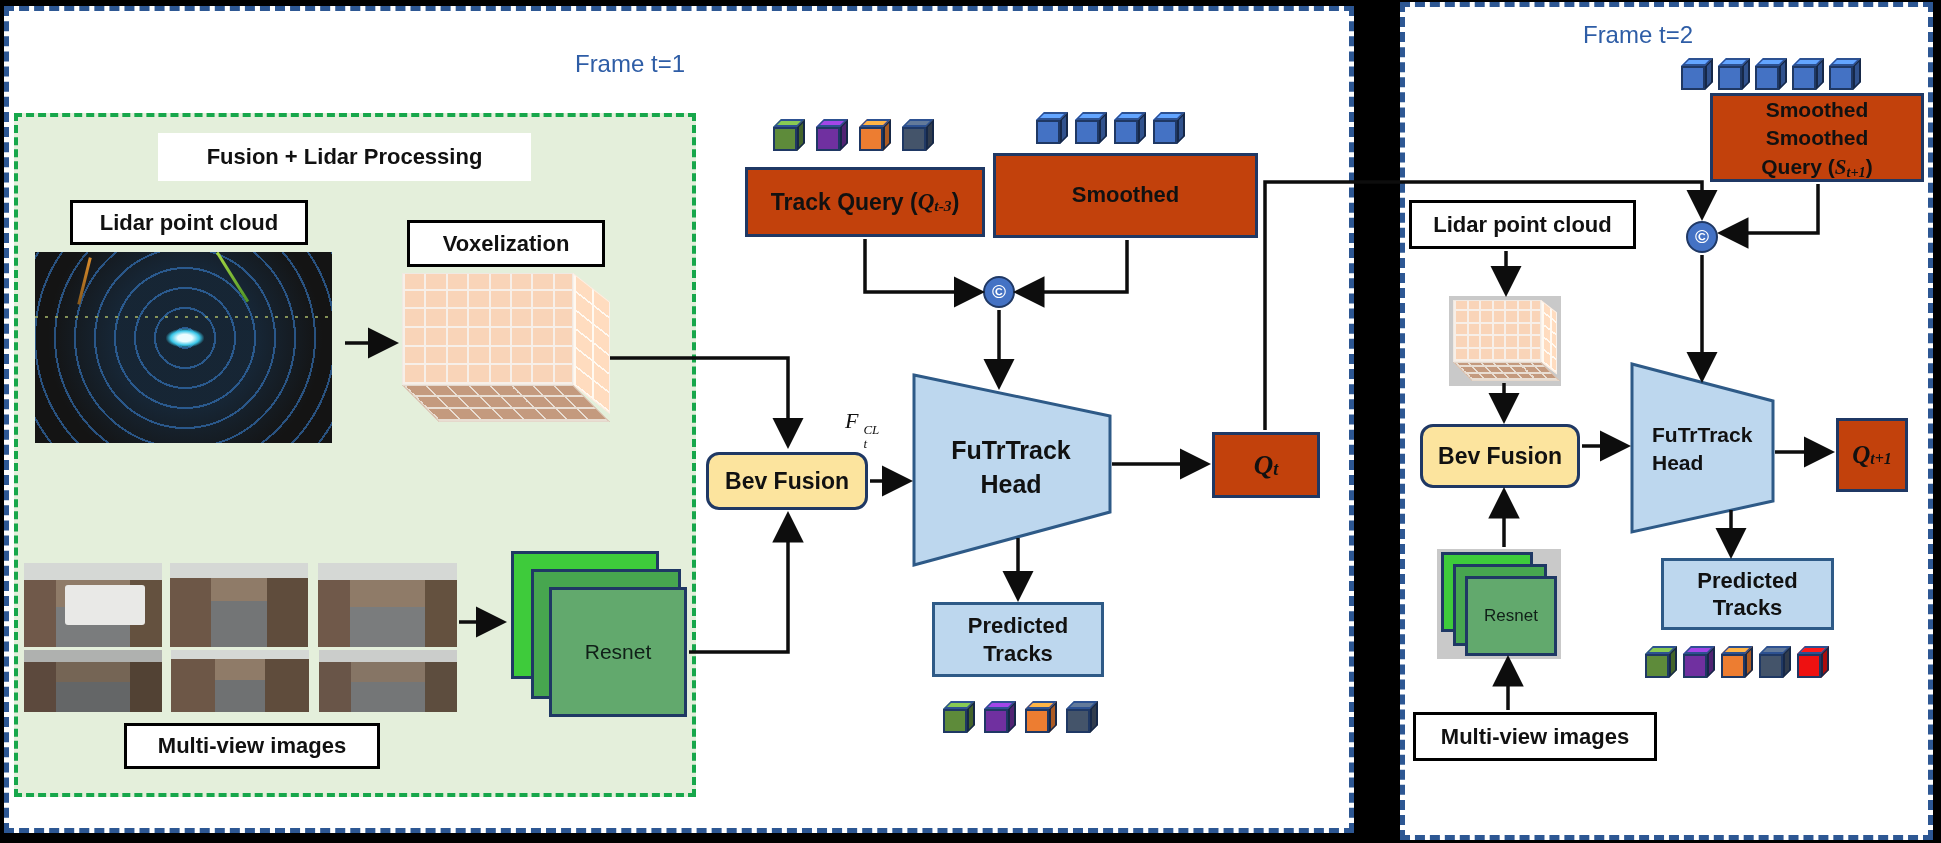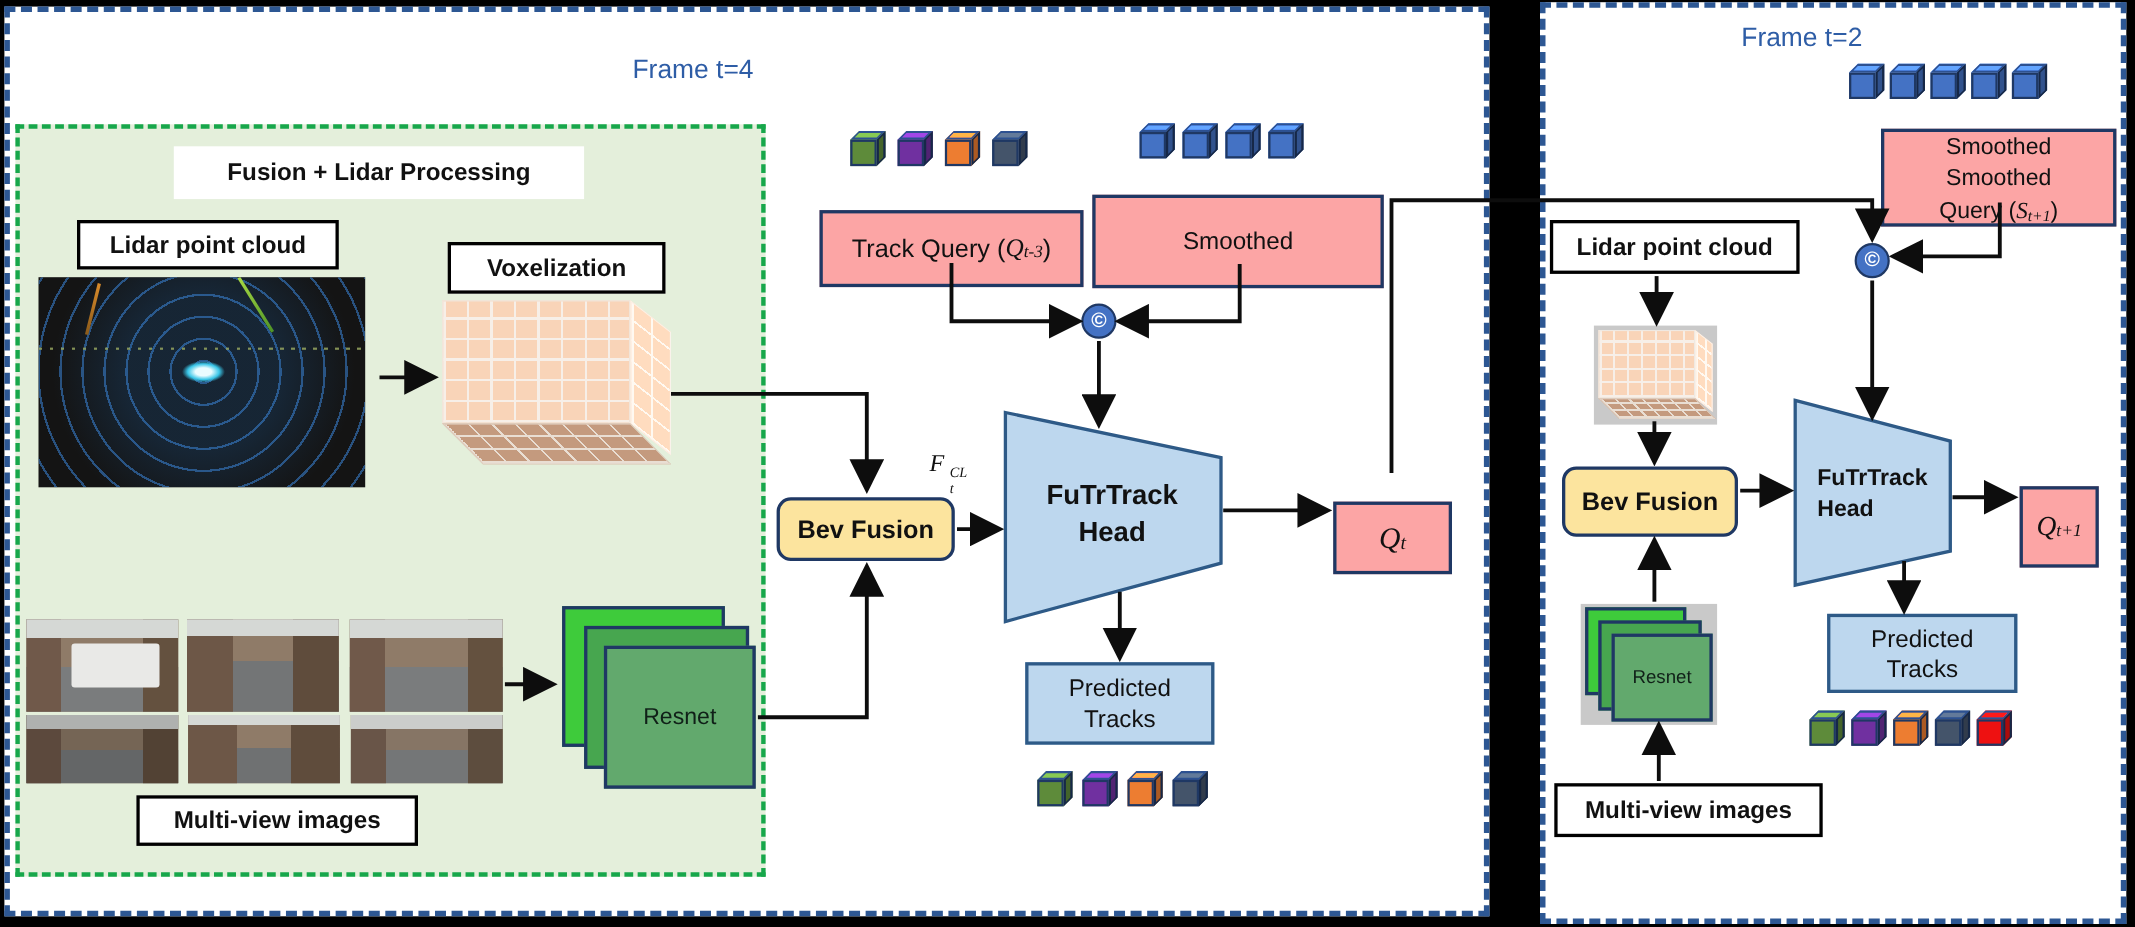--- a/index.html
+++ b/index.html
@@ -6,24 +6,24 @@
   body{width:1941px;height:843px;position:relative;overflow:hidden;
        font-family:"Liberation Sans",sans-serif;color:#111;}
   .abs{position:absolute;box-sizing:border-box;}
   .panel{background:#fff;border:5px dashed var(--panel-border,#2d5793);}
   .frame-title{font-weight:normal;font-size:24px;color:var(--frame-title,#2e5da6);text-align:center;}
   .greenbox{background:var(--green-fill,#e4efdb);border:4px dashed var(--green-dash,#17a74b);}
   .plainlabel{background:#fff;display:flex;align-items:center;justify-content:center;
               font-weight:bold;font-size:22px;}
   .blacklabel{background:#fff;border:3px solid #000;display:flex;align-items:center;
               justify-content:center;font-weight:bold;font-size:22px;text-align:center;}
-  .navybox{background:#fca5a5;border:3px solid var(--navy,#1f3864);display:flex;align-items:center;
-           justify-content:center;font-weight:normal;font-size:22px;text-align:center;flex-wrap:wrap;margin-top:24px;}
+  .navybox{background:#c2410c;border:3px solid var(--navy,#1f3864);display:flex;align-items:center;
+           justify-content:center;font-weight:bold;font-size:22px;text-align:center;flex-wrap:wrap;}
   .bluebox{background:var(--shape-blue-fill,#bdd7ee);border:3px solid var(--shape-blue-border,#2e5a87);
-           display:flex;align-items:center;justify-content:center;font-weight:normal;font-size:22px;
+           display:flex;align-items:center;justify-content:center;font-weight:bold;font-size:22px;
            text-align:center;line-height:1.25;}
   .yellowbox{background:var(--yellow-fill,#fce49e);border:3px solid var(--navy,#1f3864);border-radius:13px;
            display:flex;align-items:center;justify-content:center;font-weight:bold;font-size:23px;}
   .trap-label{display:flex;align-items:center;justify-content:center;font-weight:bold;
            font-size:25px;text-align:center;line-height:1.35;}
   .math{font-family:"Liberation Serif",serif;font-style:italic;}
   .msub{font-family:"Liberation Serif",serif;font-style:italic;font-size:0.68em;
         position:relative;top:0.25em;}
   .mstack{display:inline-flex;flex-direction:column;font-family:"Liberation Serif",serif;
         font-style:italic;font-size:13px;line-height:1.05;vertical-align:-6px;margin-left:5px;}
@@ -93,21 +93,21 @@
   .wire{stroke:var(--arrow,#0d0d0d);stroke-width:3.5;fill:none;}
   .trap{fill:var(--shape-blue-fill,#bdd7ee);stroke:var(--shape-blue-border,#2e5a87);stroke-width:3;}
 </style>
 </head>
 <body>
 
 <div class="abs panel" style="left:4px;top:6px;width:1350px;height:827px;"></div>
 
 <div class="abs panel" style="left:1400px;top:2px;width:533px;height:838px;"></div>
 
-<div class="abs frame-title" style="left:550px;top:50px;width:160px;">Frame t=4</div>
+<div class="abs frame-title" style="left:550px;top:50px;width:160px;">Frame t=1</div>
 <div class="abs frame-title" style="left:1558px;top:21px;width:160px;">Frame t=2</div>
 
 <div class="abs greenbox" style="left:14px;top:113px;width:682px;height:684px;"></div>
 <div class="abs plainlabel" style="left:158px;top:133px;width:373px;height:48px;">Fusion + Lidar Processing</div>
 
 <div class="abs blacklabel" style="left:70px;top:200px;width:238px;height:45px;">Lidar point cloud</div>
 <div class="abs lidar-img" style="left:35px;top:252px;width:297px;height:191px;">
   <div class="lidar-rings"></div>
   <div class="lidar-dotline"></div>
   <div class="streak" style="left:48px;top:5px;width:3px;height:48px;transform:rotate(14deg);background:linear-gradient(#d98b2b,#8a5a1a);"></div>

